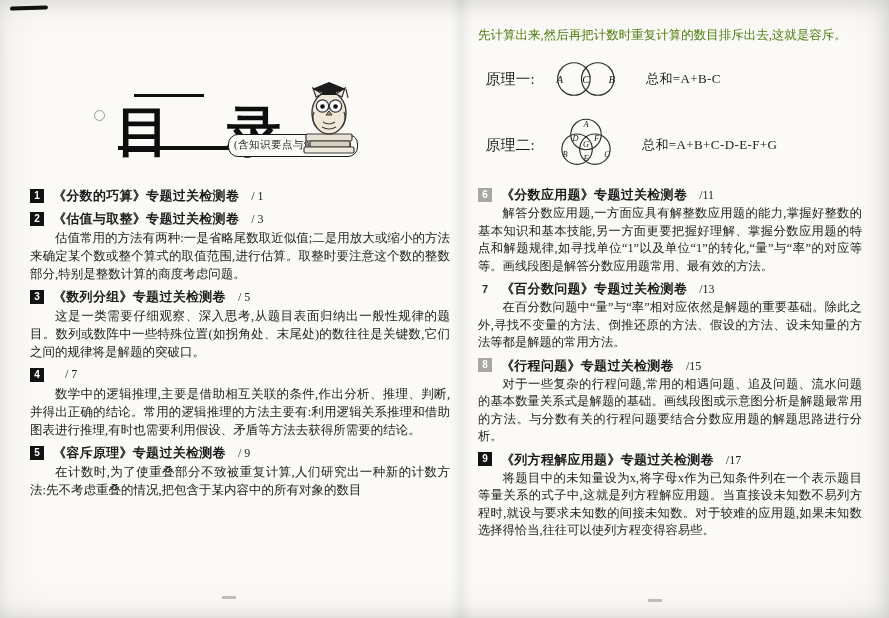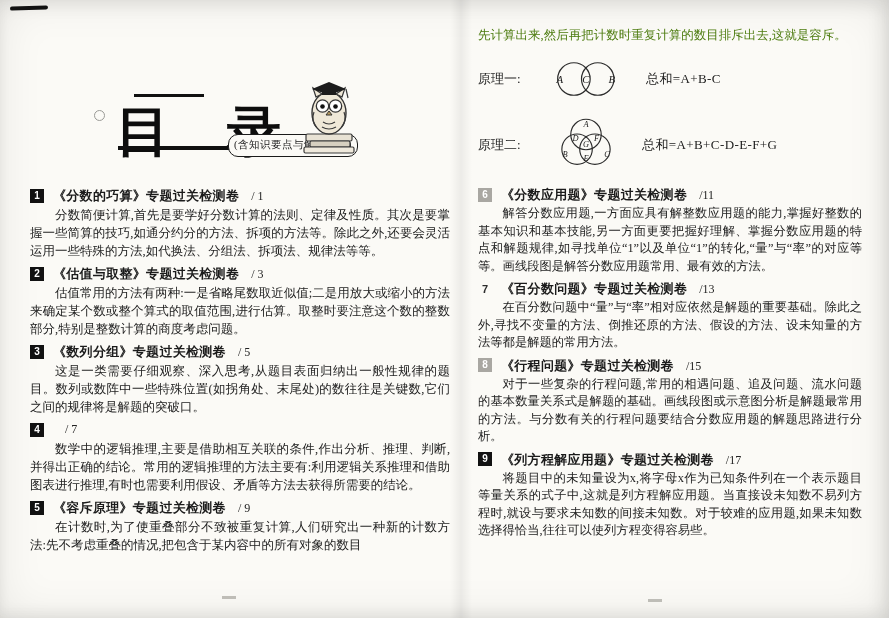--- a/index.html
+++ b/index.html
@@ -43,21 +43,21 @@
     font-size:10px; line-height:14px; text-align:center; font-weight:bold; }
   .badge.gray{ background:#a9a7a2; }
   .badge.plain{ background:transparent; color:#2c2c2c; font-size:11px; }
   .item-title{ font-weight:bold; font-size:13px; letter-spacing:.3px; }
   .item-page{ font-size:12px; margin-left:12px; color:#222; }
   .item-desc{ margin:1px 0 0 0; font-size:12.5px; line-height:18px; text-align:justify; text-indent:2em; color:#222; }
 
   
   .intro{ margin:0 0 9px 0; font-size:12.5px; line-height:18px; text-align:justify; color:#4d7c0f; }
   .principle{ display:flex; align-items:center; margin-bottom:7px; }
-  .p-label{ flex:0 0 64px; font-size:13px; }
+  .p-label{ flex:0 0 64px; font-size:15px;text-align:center; }
   .p-diagram{ flex:0 0 auto; margin:0 14px 0 2px; }
   .venn circle{ fill:none; stroke:#2b2b2b; stroke-width:1.1; }
   .venn text{ fill:#1b1b1b; font-style:italic; font-family:"Liberation Serif","DejaVu Serif",serif; }
   .p-formula{ font-size:13px; letter-spacing:.4px; }
   .right-list .item-desc{ font-size:12.3px; line-height:17.5px; }
   .right-list{ position:relative; }
 
   .owl .line{ stroke:#3a3a3a; stroke-width:1.2; fill:none; }
 </style>
 </head>
@@ -108,21 +108,20 @@
     </div>
 
     <div class="toc-list left-list">
 
       <div class="toc-item">
         <div class="item-title-row">
           <span class="badge">1</span>
           <span class="item-title">《分数的巧算》专题过关检测卷</span>
           <span class="item-page">/ 1</span>
         </div>
-        <p class="item-desc">分数简便计算,首先是要学好分数计算的法则、定律及性质。其次是要掌握一些简算的技巧,如通分约分的方法、拆项的方法等。除此之外,还要会灵活运用一些特殊的方法,如代换法、分组法、拆项法、规律法等等。</p>
       </div>
 
       <div class="toc-item">
         <div class="item-title-row">
           <span class="badge">2</span>
           <span class="item-title">《估值与取整》专题过关检测卷</span>
           <span class="item-page">/ 3</span>
         </div>
         <p class="item-desc">估值常用的方法有两种:一是省略尾数取近似值;二是用放大或缩小的方法来确定某个数或整个算式的取值范围,进行估算。取整时要注意这个数的整数部分,特别是整数计算的商度考虑问题。</p>
       </div>

